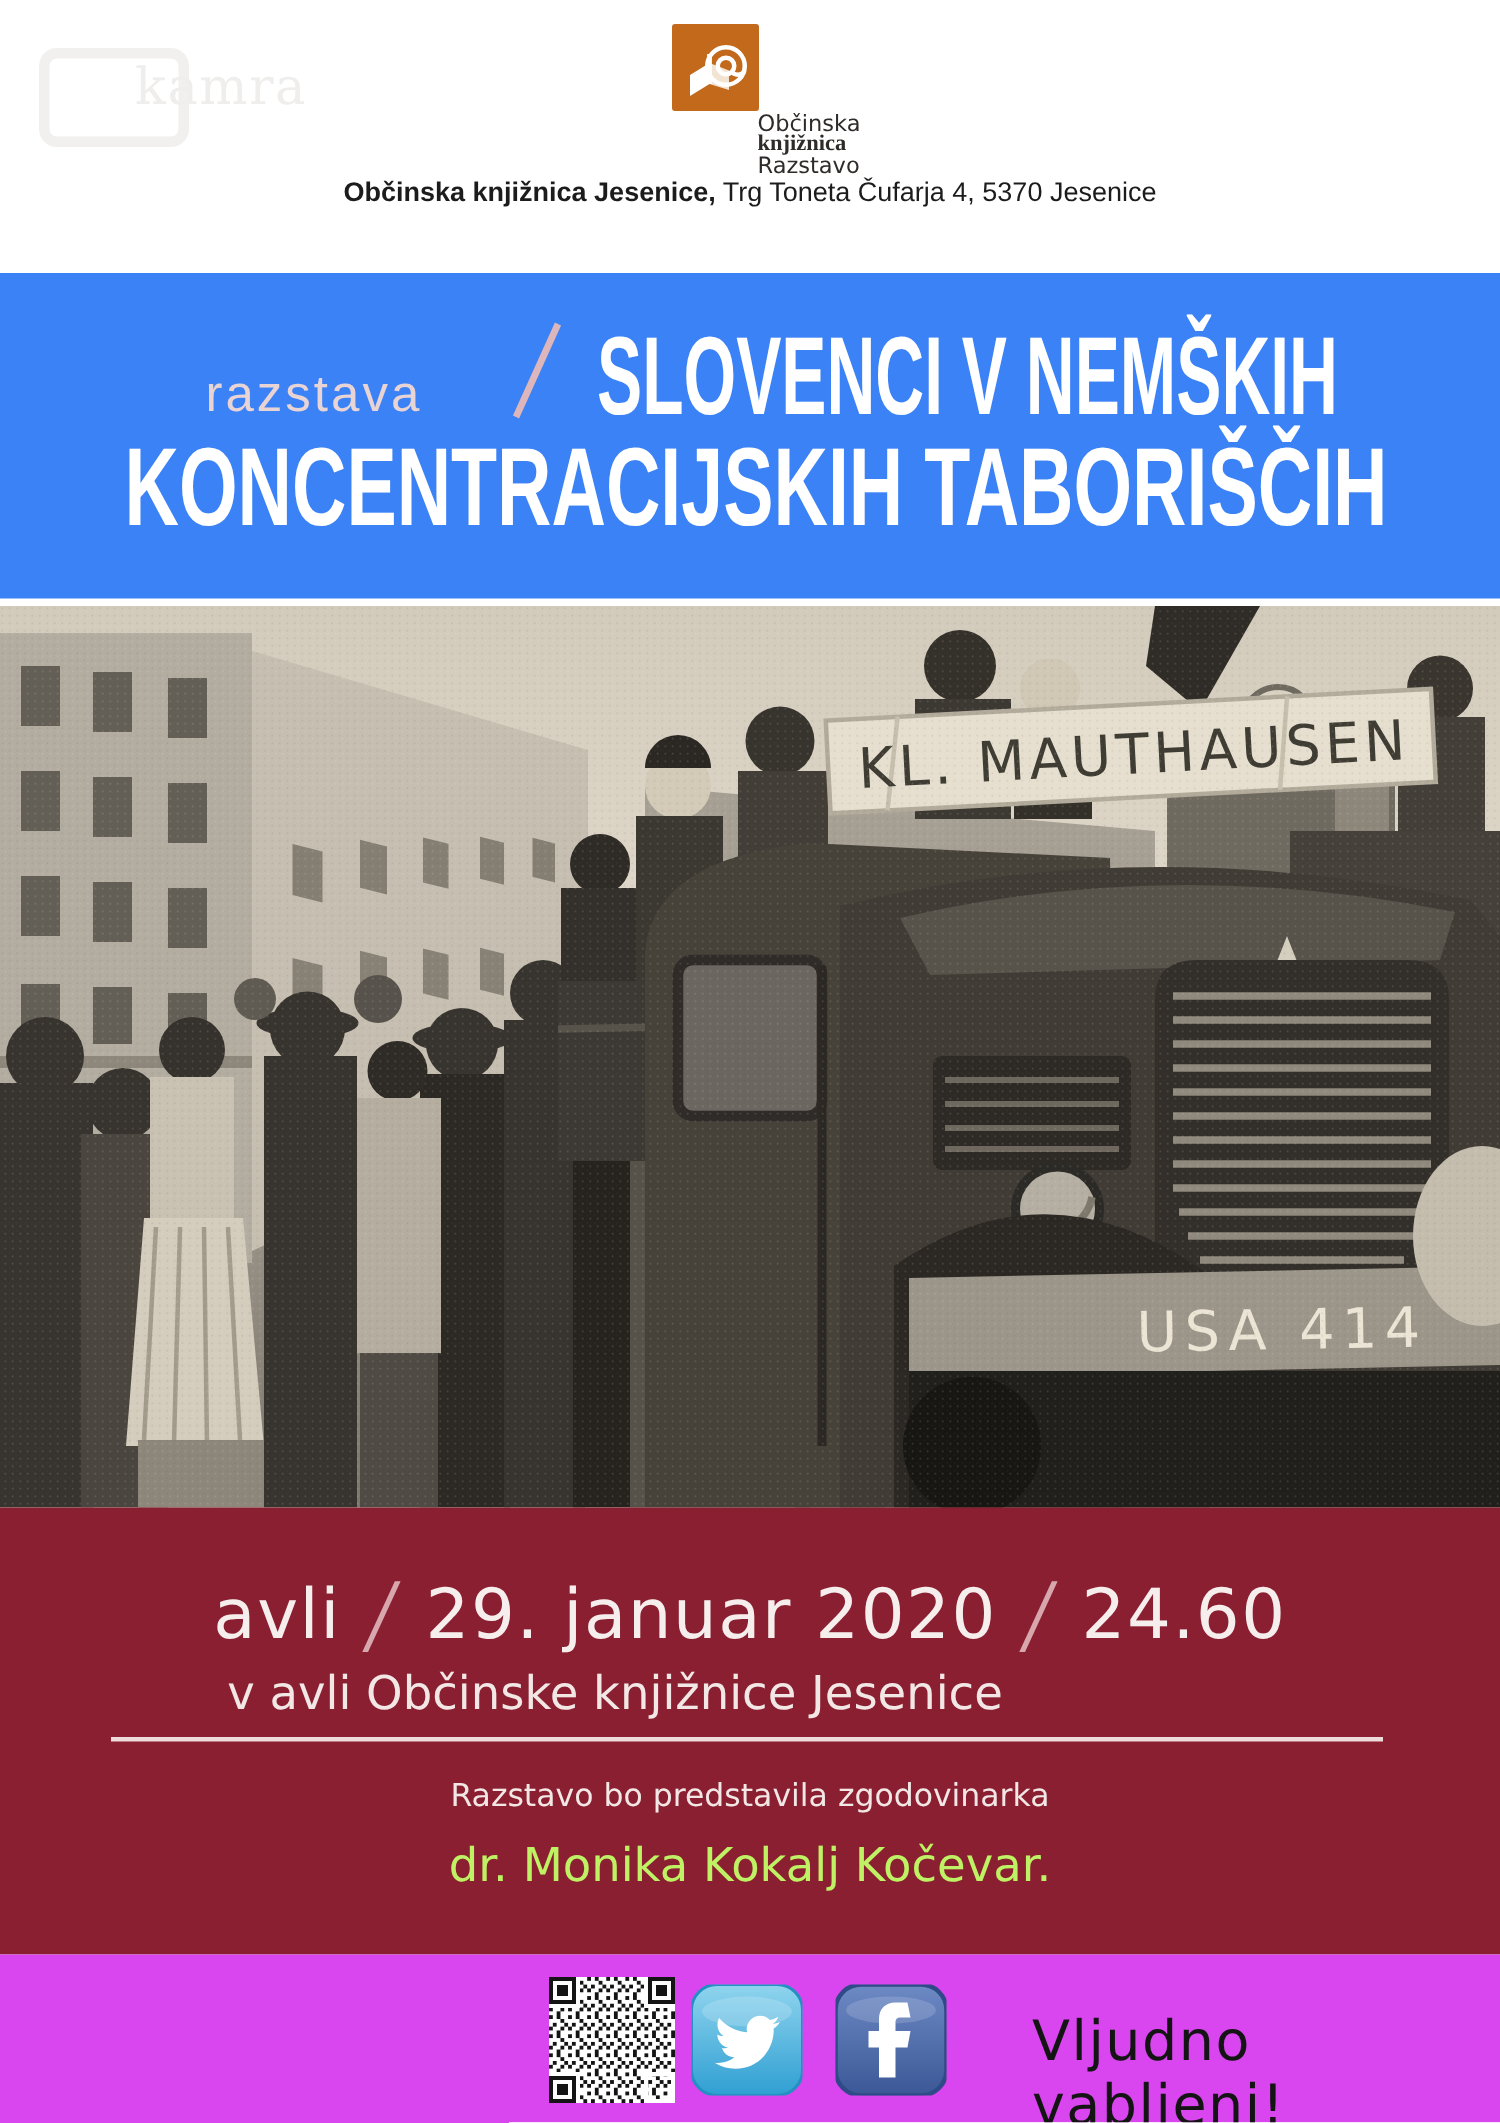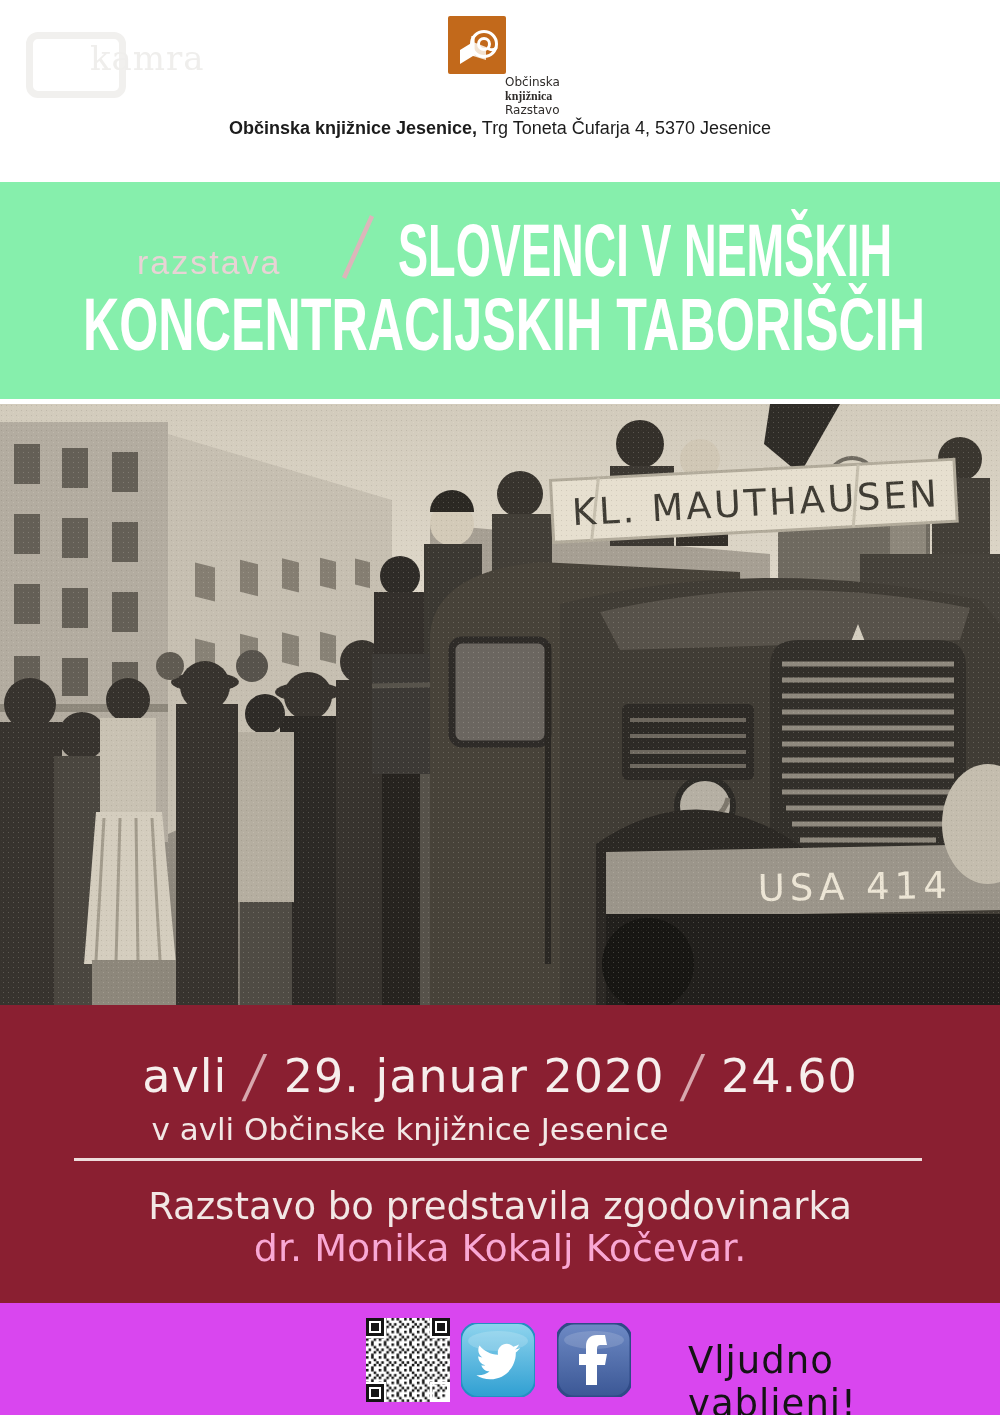--- a/index.html
+++ b/index.html
@@ -7,40 +7,40 @@
           font-family:"DejaVu Sans","Liberation Sans",sans-serif;}
 
   
   .watermark{position:absolute;left:26px;top:14px;width:150px;height:70px;opacity:1;}
   .wm-box{position:absolute;left:0;top:18px;width:86px;height:52px;border:7px solid #f1f0ee;border-radius:12px;}
   .wm-text{position:absolute;left:64px;top:24px;font-family:"DejaVu Serif","Liberation Serif",serif;
            font-size:34px;color:#efeeec;letter-spacing:1px;}
 
   
   .logo-square{position:absolute;left:448px;top:16px;width:58px;height:58px;background:#c2691b;border-radius:2px;}
-  .org-lines{position:absolute;left:505px;top:75px;font-size:12px;line-height:14px;color:#2e2b29;}
+  .org-lines{position:absolute;left:505px;top:75px;font-size:15px;line-height:14px;color:#2e2b29;}
   .org-lines .b{font-weight:bold;font-family:Liberation Serif, serif;}
   .address{position:absolute;left:0;top:118px;width:1000px;text-align:center;font-size:18px;color:#1c1c1c;
            font-family:"Liberation Sans","DejaVu Sans",sans-serif;}
   .address .b{font-weight:bold;}
 
   
-  .banner{position:absolute;left:0;top:182px;width:1000px;height:217px;background:#86efac;}
+  .banner{position:absolute;left:0;top:182px;width:1000px;height:217px;background:#3b82f6;}
 
   
   .photo{position:absolute;left:0;top:404px;width:1000px;height:601px;background:#d8d1c3;}
 
   
   .event{position:absolute;left:0;top:1005px;width:1000px;height:298px;background:#8a1f31;color:#f4eae8;text-align:center;}
   .ev-line1{position:absolute;left:0;top:44px;width:1000px;font-size:46px;letter-spacing:1px;color:#f6eeec;}
   .ev-slash{display:inline-block;transform:skewX(-12deg) scaleY(1.25);color:#d8a7ae;font-size:46px;margin:0 20px;}
   .ev-venue{position:absolute;left:0;top:106px;width:820px;font-size:31px;color:#f2e7e5;}
   .ev-rule{position:absolute;left:74px;top:153px;width:848px;height:3px;background:#eedcdc;}
-  .ev-p1{position:absolute;left:0;top:180px;width:1000px;font-size:37px;color:#f2e7e5;}
-  .ev-p2{position:absolute;left:0;top:221px;width:1000px;font-size:38px;color:#f9a8d4;}
+  .ev-p1{position:absolute;left:0;top:180px;width:1000px;font-size:21px;color:#f2e7e5;}
+  .ev-p2{position:absolute;left:0;top:221px;width:1000px;font-size:31px;color:#bef264;}
 
   
   .footer{position:absolute;left:0;top:1303px;width:1000px;height:112px;background:#d946ef;}
   .qr{position:absolute;left:366px;top:15px;}
   .social{position:absolute;top:20px;width:74px;height:74px;}
   .tw{left:461px;}
   .fb{left:557px;}
   .invite{position:absolute;left:688px;top:36px;font-size:37px;color:#141414;letter-spacing:1px;}
 </style>
 </head>
@@ -62,21 +62,21 @@
       <circle cx="36" cy="28" r="5.5" fill="none" stroke="#ffffff" stroke-width="3"></circle>
       <path d="M41 33 q4 2 7 -1" stroke="#ffffff" stroke-width="3" fill="none" stroke-linecap="round"></path>
     </svg>
   </div>
   <div class="org-lines">
     <div>Občinska</div>
     <div class="b">knjižnica</div>
     <div>Razstavo</div>
   </div>
   <div class="address">
-    <span class="b">Občinska knjižnice Jesenice,</span><span> Trg Toneta Čufarja 4, 5370 Jesenice</span>
+    <span class="b">Občinska knjižnica Jesenice,</span><span> Trg Toneta Čufarja 4, 5370 Jesenice</span>
   </div>
 
   <div class="banner">
     <svg width="1000" height="217" viewBox="0 0 1000 217">
       <text x="137" y="92" font-size="34" fill="#e8d3d5" font-family="Liberation Sans, sans-serif" letter-spacing="2">razstava</text>
       <line x1="344" y1="96" x2="372" y2="34" stroke="#dcb6ba" stroke-width="4.5"></line>
       <text x="398" y="94" font-size="74" font-weight="bold" fill="#ffffff" font-family="Liberation Sans, sans-serif" textLength="494" lengthAdjust="spacingAndGlyphs">SLOVENCI V NEMŠKIH</text>
       <text x="83" y="168" font-size="74" font-weight="bold" fill="#ffffff" font-family="Liberation Sans, sans-serif" textLength="842" lengthAdjust="spacingAndGlyphs">KONCENTRACIJSKIH TABORIŠČIH</text>
     </svg>
   </div>

